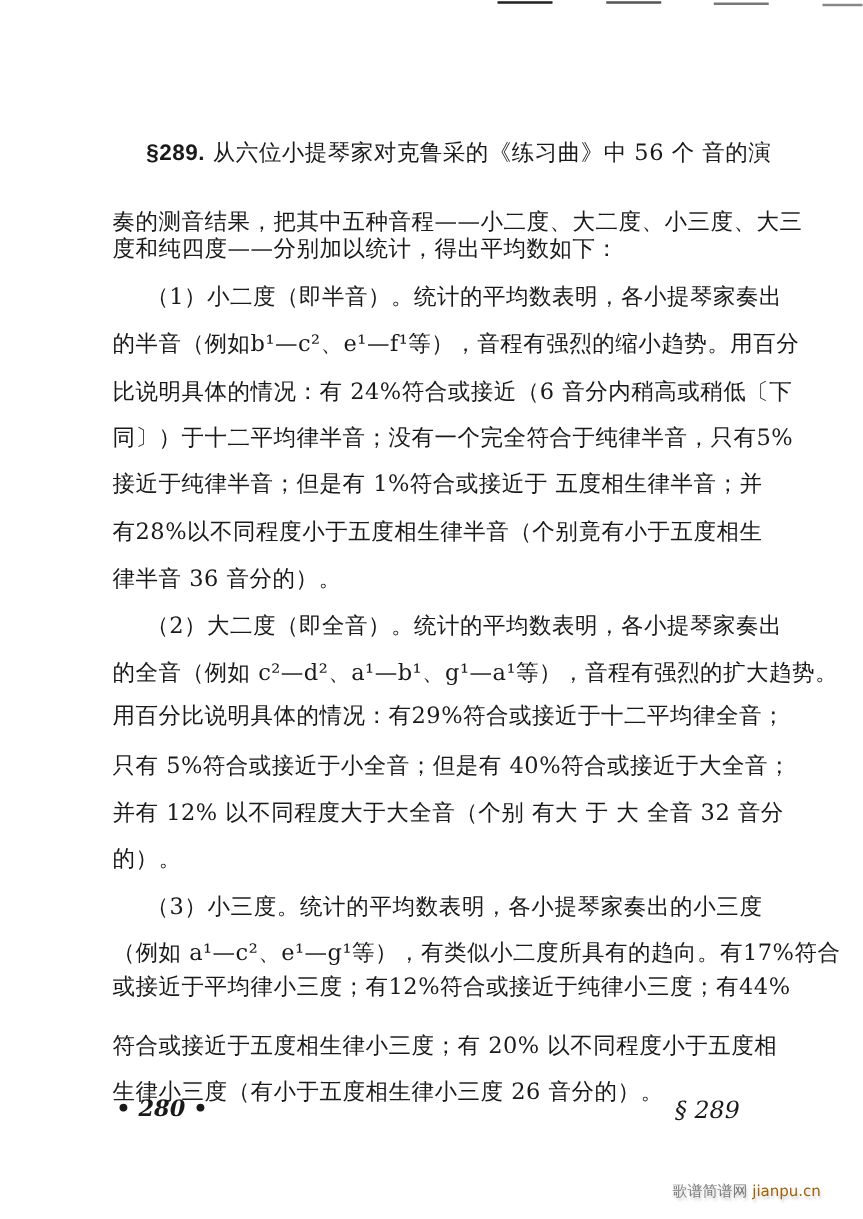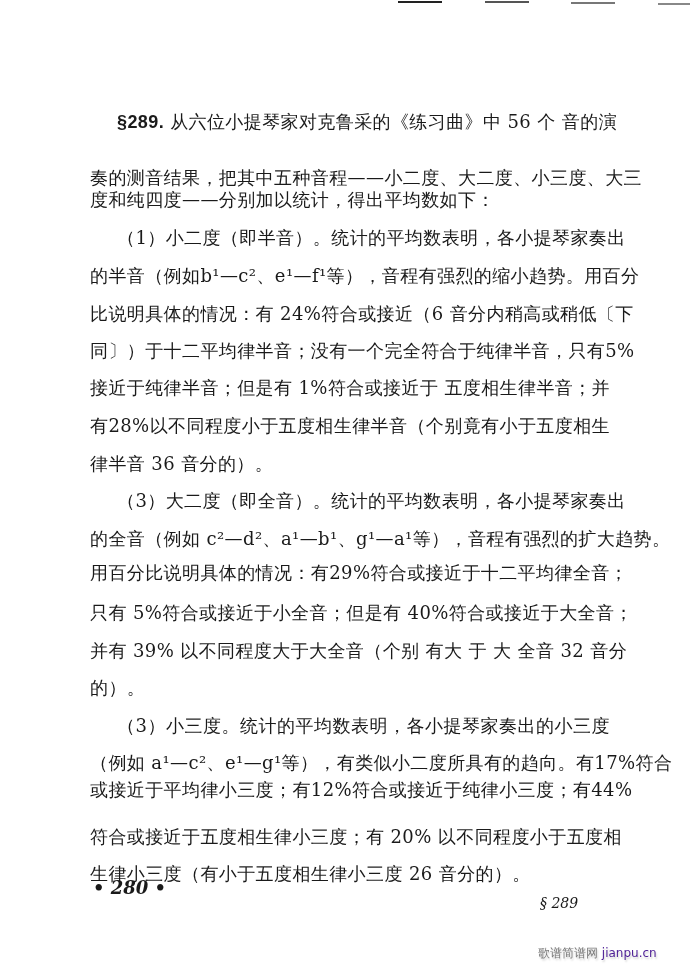--- a/index.html
+++ b/index.html
@@ -52,34 +52,33 @@
     left: 93px;
     top: 877px;
     font-size: 18px;
     font-weight: bold;
     font-style: italic;
   }
   .footer-right {
     position: absolute;
     left: 540px;
     top: 877px;
-    font-size: 14px;
+    font-size: 19px;
     font-style: italic;
-    margin-top: 18px;
   }
   .watermark {
     position: absolute;
     left: 538px;
     top: 945px;
     font-family: "DejaVu Sans", sans-serif;
     font-size: 12px;
     color: #7b7b7b;
     text-shadow: 1px 2px 2px #cfcfcf;
   }
-  .watermark .wm-domain { color: #4c1d95; }
+  .watermark .wm-domain { color: #a16207; }
 </style>
 </head>
 <body>
 
 <div class="top-marks">
   <div class="top-mark" style="left:398px;width:44px;background:#222;"></div>
   <div class="top-mark" style="left:485px;width:44px;background:#555;"></div>
   <div class="top-mark" style="left:571px;width:44px;background:#777;top:2px;"></div>
   <div class="top-mark" style="left:658px;width:32px;background:#888;top:3px;"></div>
 </div>
@@ -91,25 +90,25 @@
   <div class="line last" style="top:188px;">度和纯四度——分别加以统计，得出平均数如下：</div>
 
   <div class="line indent" style="top:226px;">（1）小二度（即半音）。统计的平均数表明，各小提琴家奏出</div>
   <div class="line" style="top:264px;">的半音（例如b¹—c²、e¹—f¹等），音程有强烈的缩小趋势。用百分</div>
   <div class="line" style="top:302px;">比说明具体的情况：有 24%符合或接近（6 音分内稍高或稍低〔下</div>
   <div class="line" style="top:339px;">同〕）于十二平均律半音；没有一个完全符合于纯律半音，只有5%</div>
   <div class="line" style="top:376px;">接近于纯律半音；但是有 1%符合或接近于 五度相生律半音；并</div>
   <div class="line" style="top:414px;">有28%以不同程度小于五度相生律半音（个别竟有小于五度相生</div>
   <div class="line last" style="top:452px;">律半音 36 音分的）。</div>
 
-  <div class="line indent" style="top:489px;">（3）大二度（即全音）。统计的平均数表明，各小提琴家奏出</div>
+  <div class="line indent" style="top:489px;">（2）大二度（即全音）。统计的平均数表明，各小提琴家奏出</div>
   <div class="line" style="top:527px;">的全音（例如 c²—d²、a¹—b¹、g¹—a¹等），音程有强烈的扩大趋势。</div>
   <div class="line" style="top:561px;">用百分比说明具体的情况：有29%符合或接近于十二平均律全音；</div>
   <div class="line" style="top:601px;">只有 5%符合或接近于小全音；但是有 40%符合或接近于大全音；</div>
-  <div class="line" style="top:639px;">并有 39% 以不同程度大于大全音（个别 有大 于 大 全音 32 音分</div>
+  <div class="line" style="top:639px;">并有 12% 以不同程度大于大全音（个别 有大 于 大 全音 32 音分</div>
   <div class="line last" style="top:676px;">的）。</div>
 
   <div class="line indent" style="top:714px;">（3）小三度。统计的平均数表明，各小提琴家奏出的小三度</div>
   <div class="line" style="top:751px;">（例如 a¹—c²、e¹—g¹等），有类似小二度所具有的趋向。有17%符合</div>
   <div class="line" style="top:740px;margin-top:38px;">或接近于平均律小三度；有12%符合或接近于纯律小三度；有44%</div>
   <div class="line" style="top:825px;">符合或接近于五度相生律小三度；有 20% 以不同程度小于五度相</div>
   <div class="line last" style="top:862px;">生律小三度（有小于五度相生律小三度 26 音分的）。</div>
 </div>
 
 <div class="footer-left">• 280 •</div>

